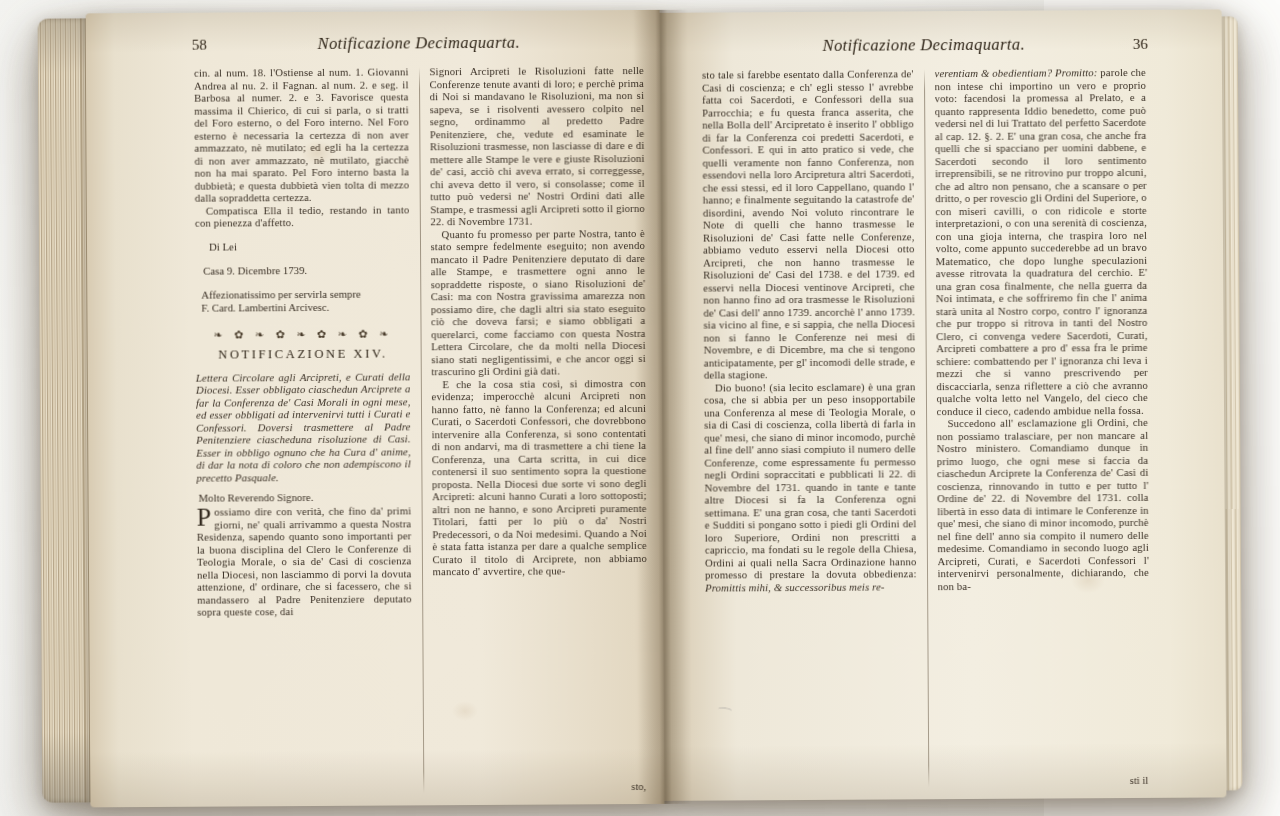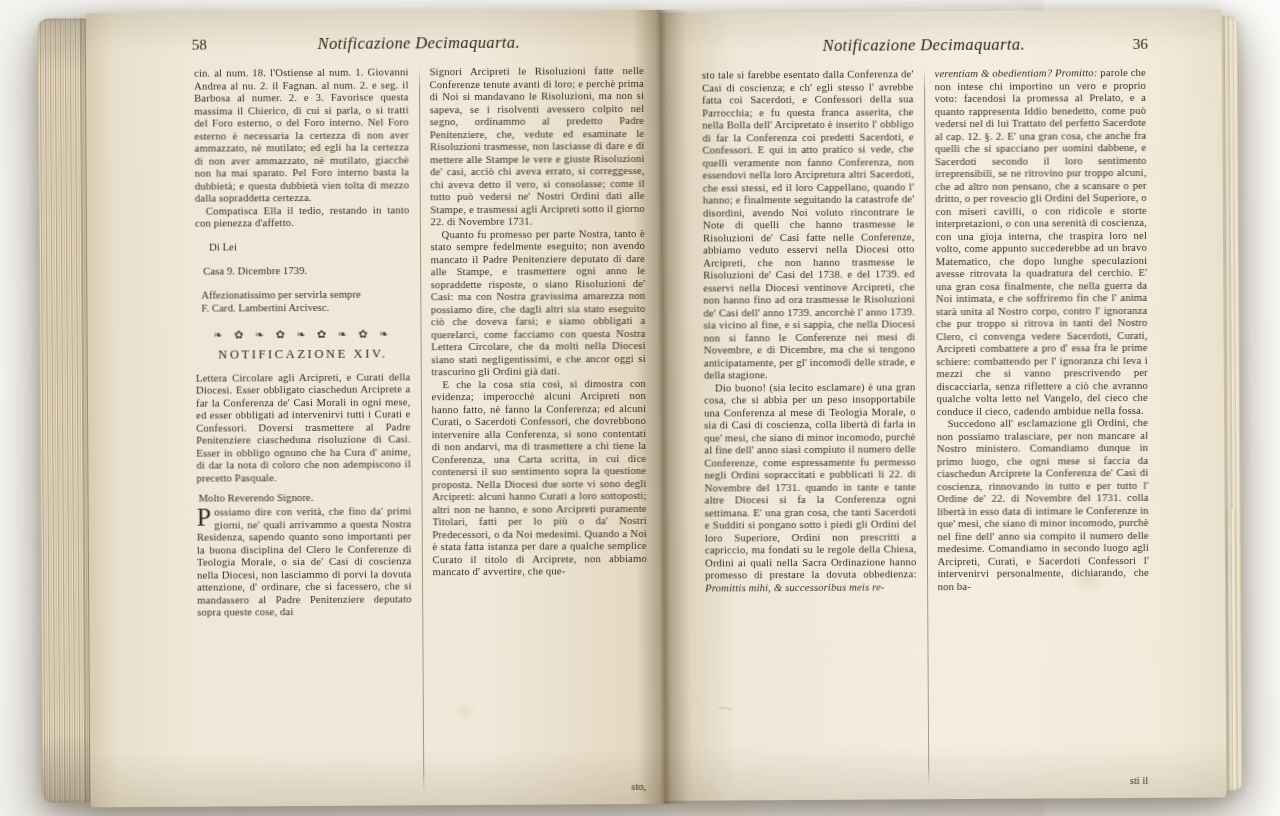--- a/index.html
+++ b/index.html
@@ -56,21 +56,21 @@
   .running{font-style:italic;font-size:16.5px;color:#2f2518;letter-spacing:.4px;}
   .pageno{font-size:15px;color:#2f2518;position:absolute;top:2px;}
   .no-left{left:-2px;}
   .no-right{right:-2px;}
   .page-body{position:relative;display:flex;height:calc(100% - 32px);overflow:hidden;}
   .col{flex:1 1 0;overflow:hidden;}
   .colrule{width:1px;margin:2px 10px 0 10px;
     background:linear-gradient(180deg, rgba(90,75,55,0), rgba(90,75,55,.55) 3%, rgba(90,75,55,.5) 97%, rgba(90,75,55,0));}
   .para{margin:0;font-size:10.8px;line-height:12.5px;color:#3b3126;text-align:justify;letter-spacing:.1px;}
   .indent{text-indent:11px;}
-  .italic{}
+  .italic{font-style:italic;}
   .latin{font-style:italic;}
   .salutation{margin:11px 0 0 14px;font-size:10.8px;color:#3b3126;}
   .dateline{margin:12px 0 0 8px;font-size:10.8px;color:#3b3126;}
   .signature{margin:12px 0 0 6px;font-size:10.8px;color:#3b3126;line-height:13px;}
   .ornament-row{margin:14px 0 6px 0;text-align:center;font-family:"DejaVu Sans",sans-serif;
     font-size:11px;letter-spacing:4px;color:#4a3d2c;}
   .section-heading{margin:4px 0 9px 0;text-align:center;font-size:12.5px;letter-spacing:2.6px;
     color:#2f2518;font-weight:normal;}
   .address{margin:8px 0 2px 2px;font-size:10.8px;color:#3b3126;}
   .dropcap{float:left;font-size:26px;line-height:22px;padding:1px 3px 0 0;color:#332a1f;}

